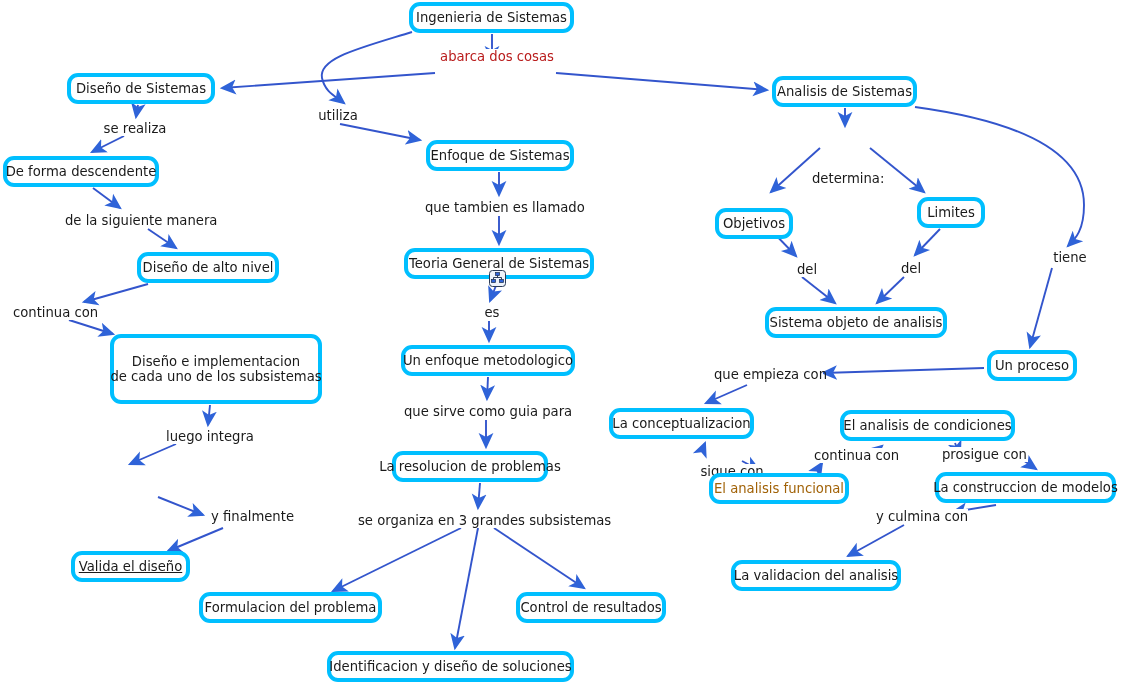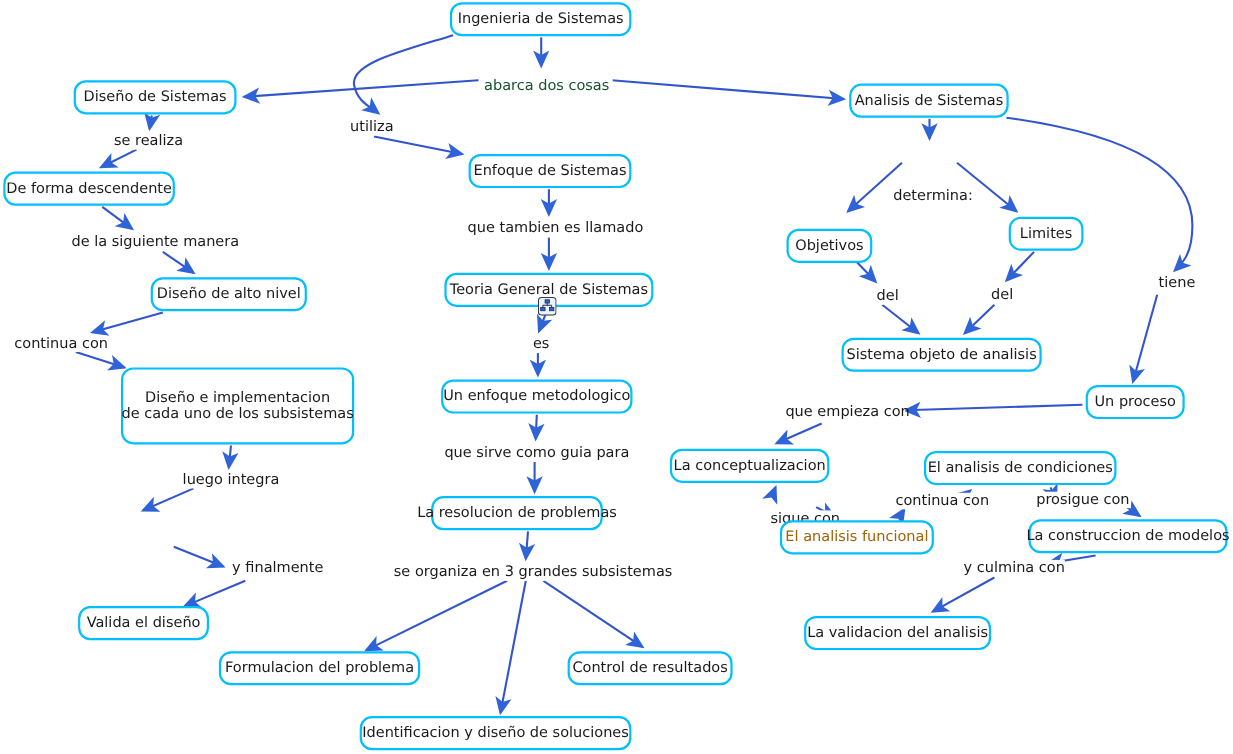--- a/index.html
+++ b/index.html
@@ -20,21 +20,21 @@
     position: absolute;
     left: 0;
     top: 0;
     width: 1121px;
     height: 685px;
   }
   .node {
     position: absolute;
     box-sizing: border-box;
     background: #ffffff;
-    border: 2px solid #fca5a5;
+    border: 4px solid #fca5a5;
     border-radius: 11px;
     color: #1a1a1a;
     font-size: 13.2px;
     line-height: 15px;
     display: flex;
     align-items: center;
     justify-content: center;
     text-align: center;
     white-space: pre;
     z-index: 3;
@@ -174,28 +174,28 @@
       <div class="node" style="left: 765px; top: 307px; width: 182px; height: 31px; border-color: rgb(0, 191, 255); background: rgb(255, 255, 255); color: rgb(26, 26, 26);">Sistema objeto de analisis</div>
       <div class="node" style="left: 110px; top: 334px; width: 212px; height: 70px; border-color: rgb(0, 191, 255); background: rgb(255, 255, 255); color: rgb(26, 26, 26);">Diseño e implementacion
 de cada uno de los subsistemas</div>
       <div class="node" style="left: 401px; top: 345px; width: 174px; height: 31px; border-color: rgb(0, 191, 255); background: rgb(255, 255, 255); color: rgb(26, 26, 26);">Un enfoque metodologico</div>
       <div class="node" style="left: 987px; top: 350px; width: 90px; height: 31px; border-color: rgb(0, 191, 255); background: rgb(255, 255, 255); color: rgb(26, 26, 26);">Un proceso</div>
       <div class="node" style="left: 609px; top: 408px; width: 145px; height: 31px; border-color: rgb(0, 191, 255); background: rgb(255, 255, 255); color: rgb(26, 26, 26);">La conceptualizacion</div>
       <div class="node" style="left: 840px; top: 410px; width: 175px; height: 31px; border-color: rgb(0, 191, 255); background: rgb(255, 255, 255); color: rgb(26, 26, 26);">El analisis de condiciones</div>
       <div class="node" style="left: 392px; top: 451px; width: 156px; height: 31px; border-color: rgb(0, 191, 255); background: rgb(255, 255, 255); color: rgb(26, 26, 26);">La resolucion de problemas</div>
       <div class="node" style="left: 709px; top: 473px; width: 140px; height: 31px; border-color: rgb(0, 191, 255); background: rgb(255, 255, 255); color: #a16207;">El analisis funcional</div>
       <div class="node" style="left: 935px; top: 472px; width: 181px; height: 31px; border-color: rgb(0, 191, 255); background: rgb(255, 255, 255); color: rgb(26, 26, 26);">La construccion de modelos</div>
-      <div class="node" style="left: 71px; top: 551px; width: 119px; height: 31px; border-color: rgb(0, 191, 255); background: rgb(255, 255, 255); color: rgb(26, 26, 26);">Valida el diseño</div>
+      <div class="node" style="left: 71px; top: 551px; width: 119px; height: 31px; border-color: rgb(0, 191, 255); background: rgb(255, 255, 255); color: rgb(26, 26, 26); text-decoration: underline;">Valida el diseño</div>
       <div class="node" style="left: 731px; top: 560px; width: 170px; height: 31px; border-color: rgb(0, 191, 255); background: rgb(255, 255, 255); color: rgb(26, 26, 26);">La validacion del analisis</div>
       <div class="node" style="left: 199px; top: 592px; width: 183px; height: 31px; border-color: rgb(0, 191, 255); background: rgb(255, 255, 255); color: rgb(26, 26, 26);">Formulacion del problema</div>
       <div class="node" style="left: 516px; top: 592px; width: 150px; height: 31px; border-color: rgb(0, 191, 255); background: rgb(255, 255, 255); color: rgb(26, 26, 26);">Control de resultados</div>
       <div class="node" style="left: 327px; top: 651px; width: 247px; height: 31px; border-color: rgb(0, 191, 255); background: rgb(255, 255, 255); color: rgb(26, 26, 26);">Identificacion y diseño de soluciones</div>
     </div>
   <div id="labels-layer">
-      <div class="link-label" style="left: 437px; top: 71px; width: 116px; color: #14532d;">abarca dos cosas</div>
+      <div class="link-label" style="left: 437px; top: 49px; width: 116px; color: #b91c1c;">abarca dos cosas</div>
       <div class="link-label" style="left: 315px; top: 108px; width: 42px; color: rgb(26, 26, 26);">utiliza</div>
       <div class="link-label" style="left: 101px; top: 121px; width: 64px; color: rgb(26, 26, 26);">se realiza</div>
       <div class="link-label" style="left: 810px; top: 131px; width: 70px; color: rgb(26, 26, 26); margin-top: 40px;">determina:</div>
       <div class="link-label" style="left: 423px; top: 200px; width: 152px; color: rgb(26, 26, 26); text-align: right;">que tambien es llamado</div>
       <div class="link-label" style="left: 63px; top: 213px; width: 148px; color: rgb(26, 26, 26);">de la siguiente manera</div>
       <div class="link-label" style="left: 793px; top: 262px; width: 24px; color: rgb(26, 26, 26);">del</div>
       <div class="link-label" style="left: 897px; top: 261px; width: 24px; color: rgb(26, 26, 26);">del</div>
       <div class="link-label" style="left: 1050px; top: 250px; width: 36px; color: rgb(26, 26, 26);">tiene</div>
       <div class="link-label" style="left: 481px; top: 305px; width: 18px; color: rgb(26, 26, 26);">es</div>
       <div class="link-label" style="left: 11px; top: 305px; width: 82px; color: rgb(26, 26, 26);">continua con</div>

